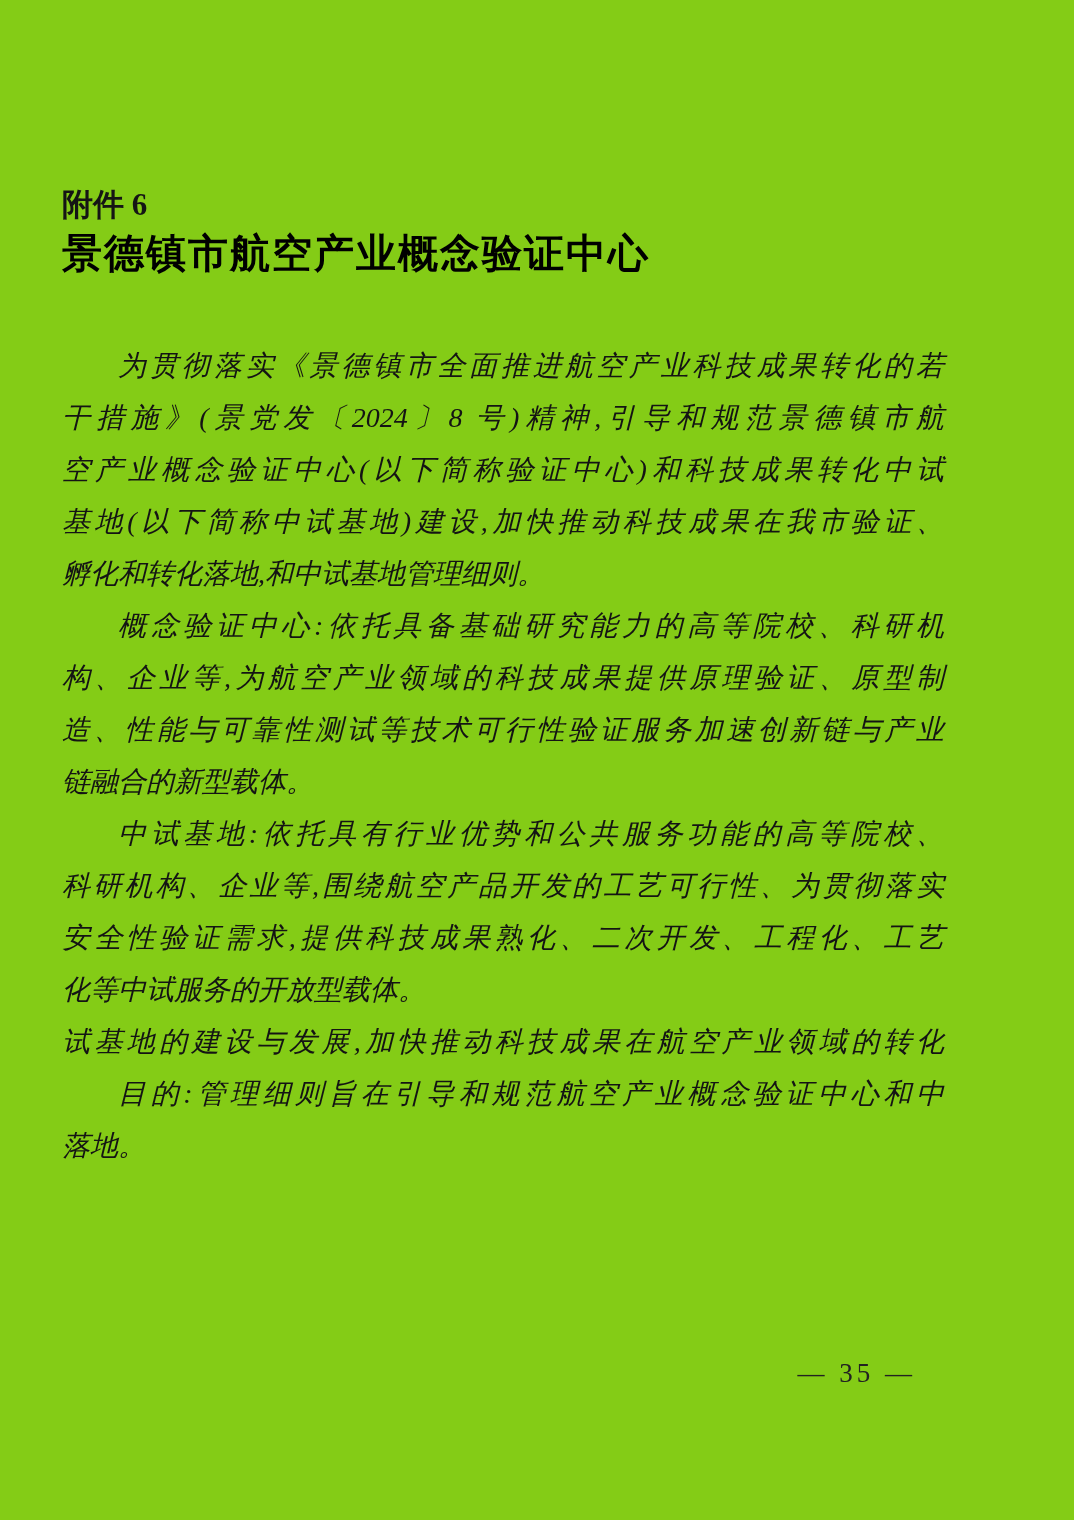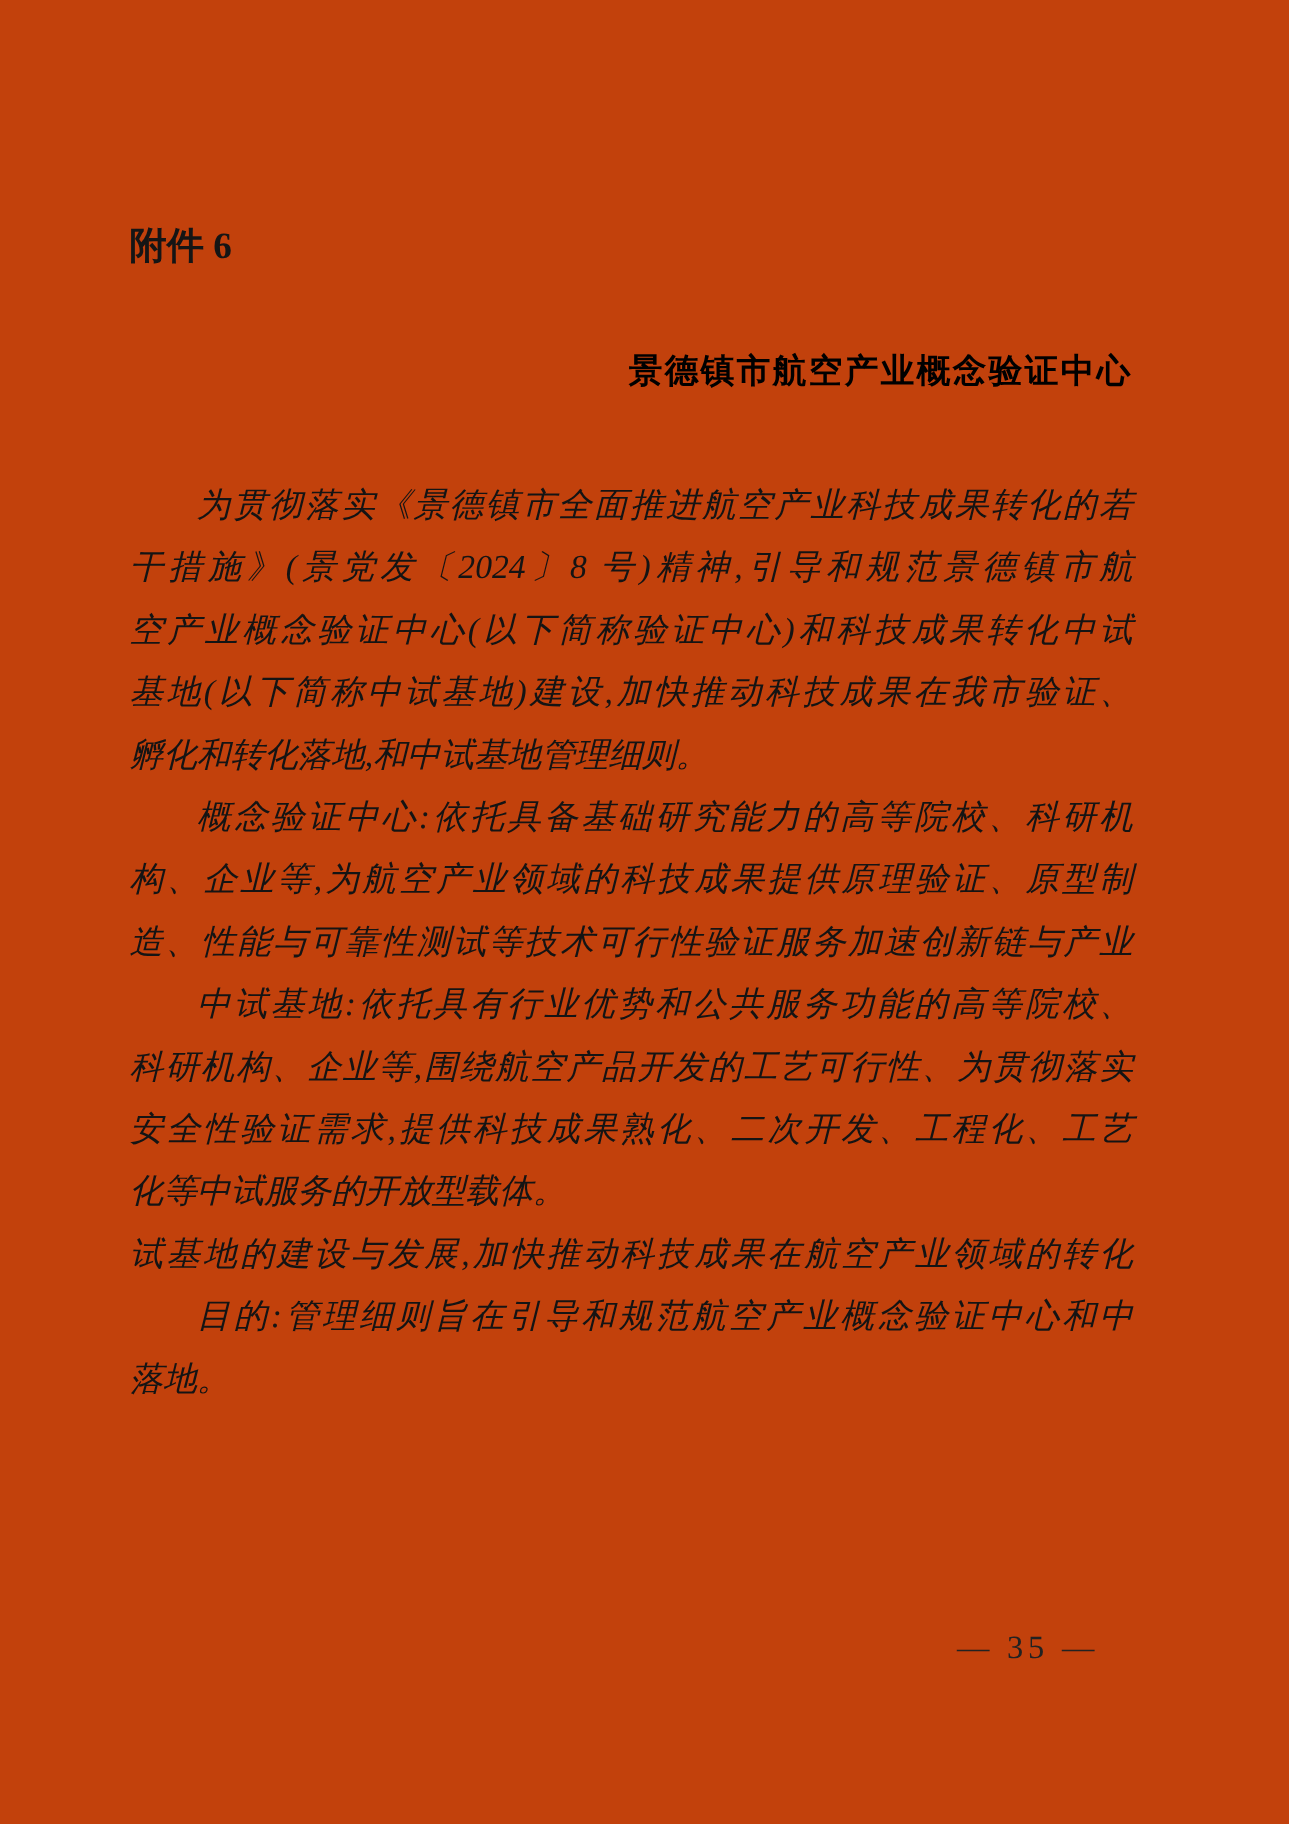--- a/index.html
+++ b/index.html
@@ -5,38 +5,37 @@
   html, body {
     margin: 0;
     padding: 0;
     background: #ffffff;
   }
   .page {
     position: relative;
     width: 1074px;
     height: 1520px;
     margin: 0 auto;
-    background: #c2410c;
+    background: #84cc16;
     color: #111111;
     box-sizing: border-box;
-    padding: 185px 130px 0 108px;
+    padding: 185px 130px 0 62px;
     font-family: "Liberation Serif", "DejaVu Serif", serif;
     overflow: hidden;
   }
   .attachment-label {
     font-size: 31px;
     line-height: 40px;
     font-weight: 600;
     color: #151515;
   }
   .doc-title {
-    margin-top: 56px;
-    text-align: right;
+    text-align: left;
     font-weight: bold;
-    font-size: 28px;
+    font-size: 40px;
     line-height: 57px;
     letter-spacing: 2px;
     color: #000000;
   }
   .doc-body {
     margin-top: 58px;
   }
   .bl {
     font-size: 28px;
     line-height: 52px;
@@ -89,20 +88,21 @@
     <div class="bl jl ind">为贯彻落实《景德镇市全面推进航空产业科技成果转化的若</div>
     <div class="bl jl">干措施》(景党发〔2024〕8 号)精神,引导和规范景德镇市航</div>
     <div class="bl jl">空产业概念验证中心(以下简称验证中心)和科技成果转化中试</div>
     <div class="bl jl">基地(以下简称中试基地)建设,加快推动科技成果在我市验证、</div>
     <div class="bl">孵化和转化落地,和中试基地管理细则。</div>
 
 
     <div class="bl jl ind">概念验证中心:依托具备基础研究能力的高等院校、科研机</div>
     <div class="bl jl">构、企业等,为航空产业领域的科技成果提供原理验证、原型制</div>
     <div class="bl jl">造、性能与可靠性测试等技术可行性验证服务加速创新链与产业</div>
+    <div class="bl">链融合的新型载体。</div>
 
     <div class="bl jl ind">中试基地:依托具有行业优势和公共服务功能的高等院校、</div>
     <div class="bl jl">科研机构、企业等,围绕航空产品开发的工艺可行性、为贯彻落实</div>
     <div class="bl jl">安全性验证需求,提供科技成果熟化、二次开发、工程化、工艺</div>
     <div class="bl">化等中试服务的开放型载体。</div>
 
     <div class="bl jl">试基地的建设与发展,加快推动科技成果在航空产业领域的转化</div>
     <div class="bl jl ind">目的:管理细则旨在引导和规范航空产业概念验证中心和中</div>
     <div class="bl">落地。</div>
 

